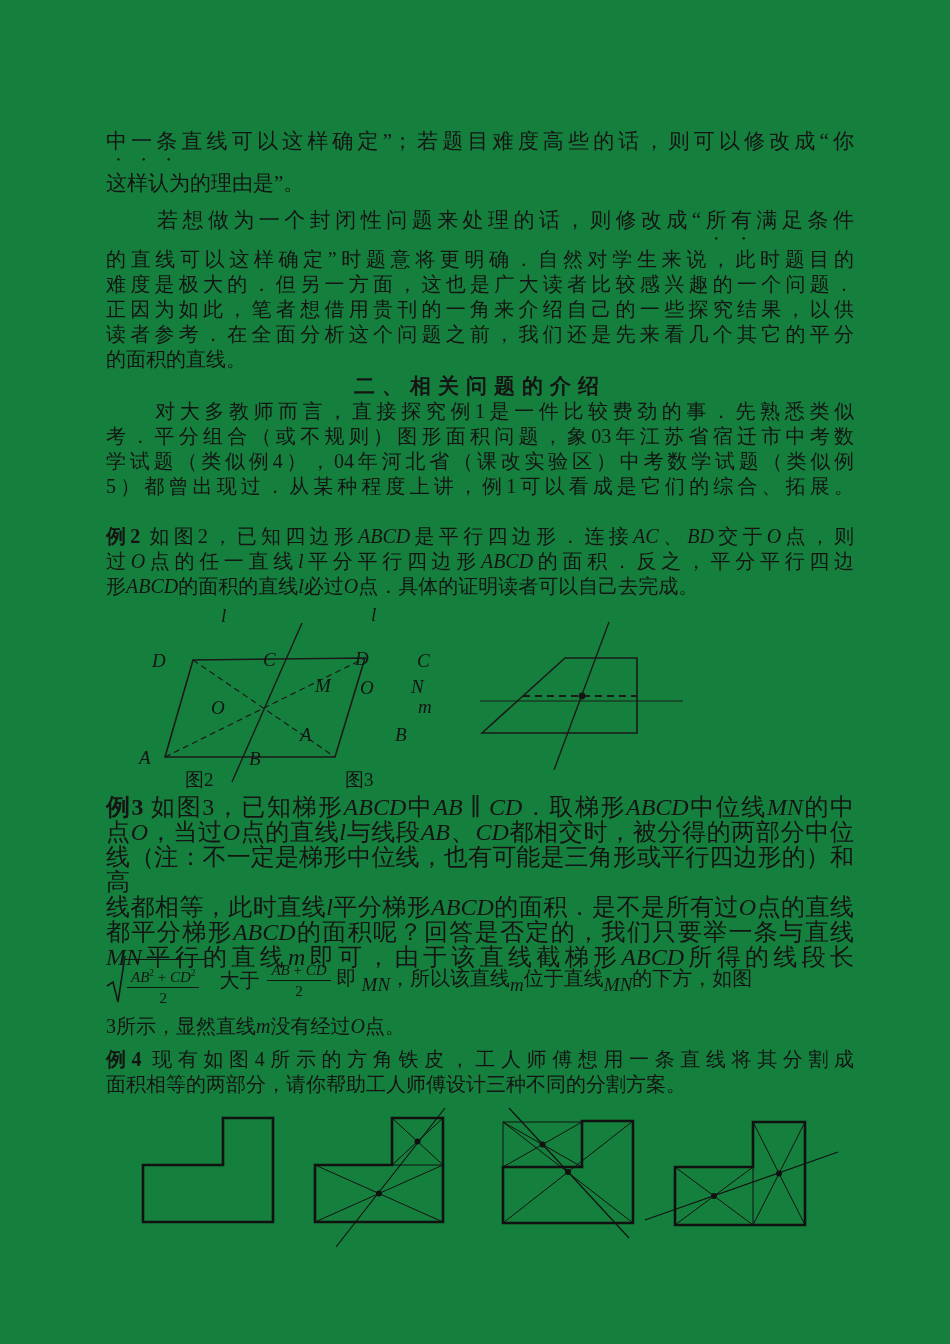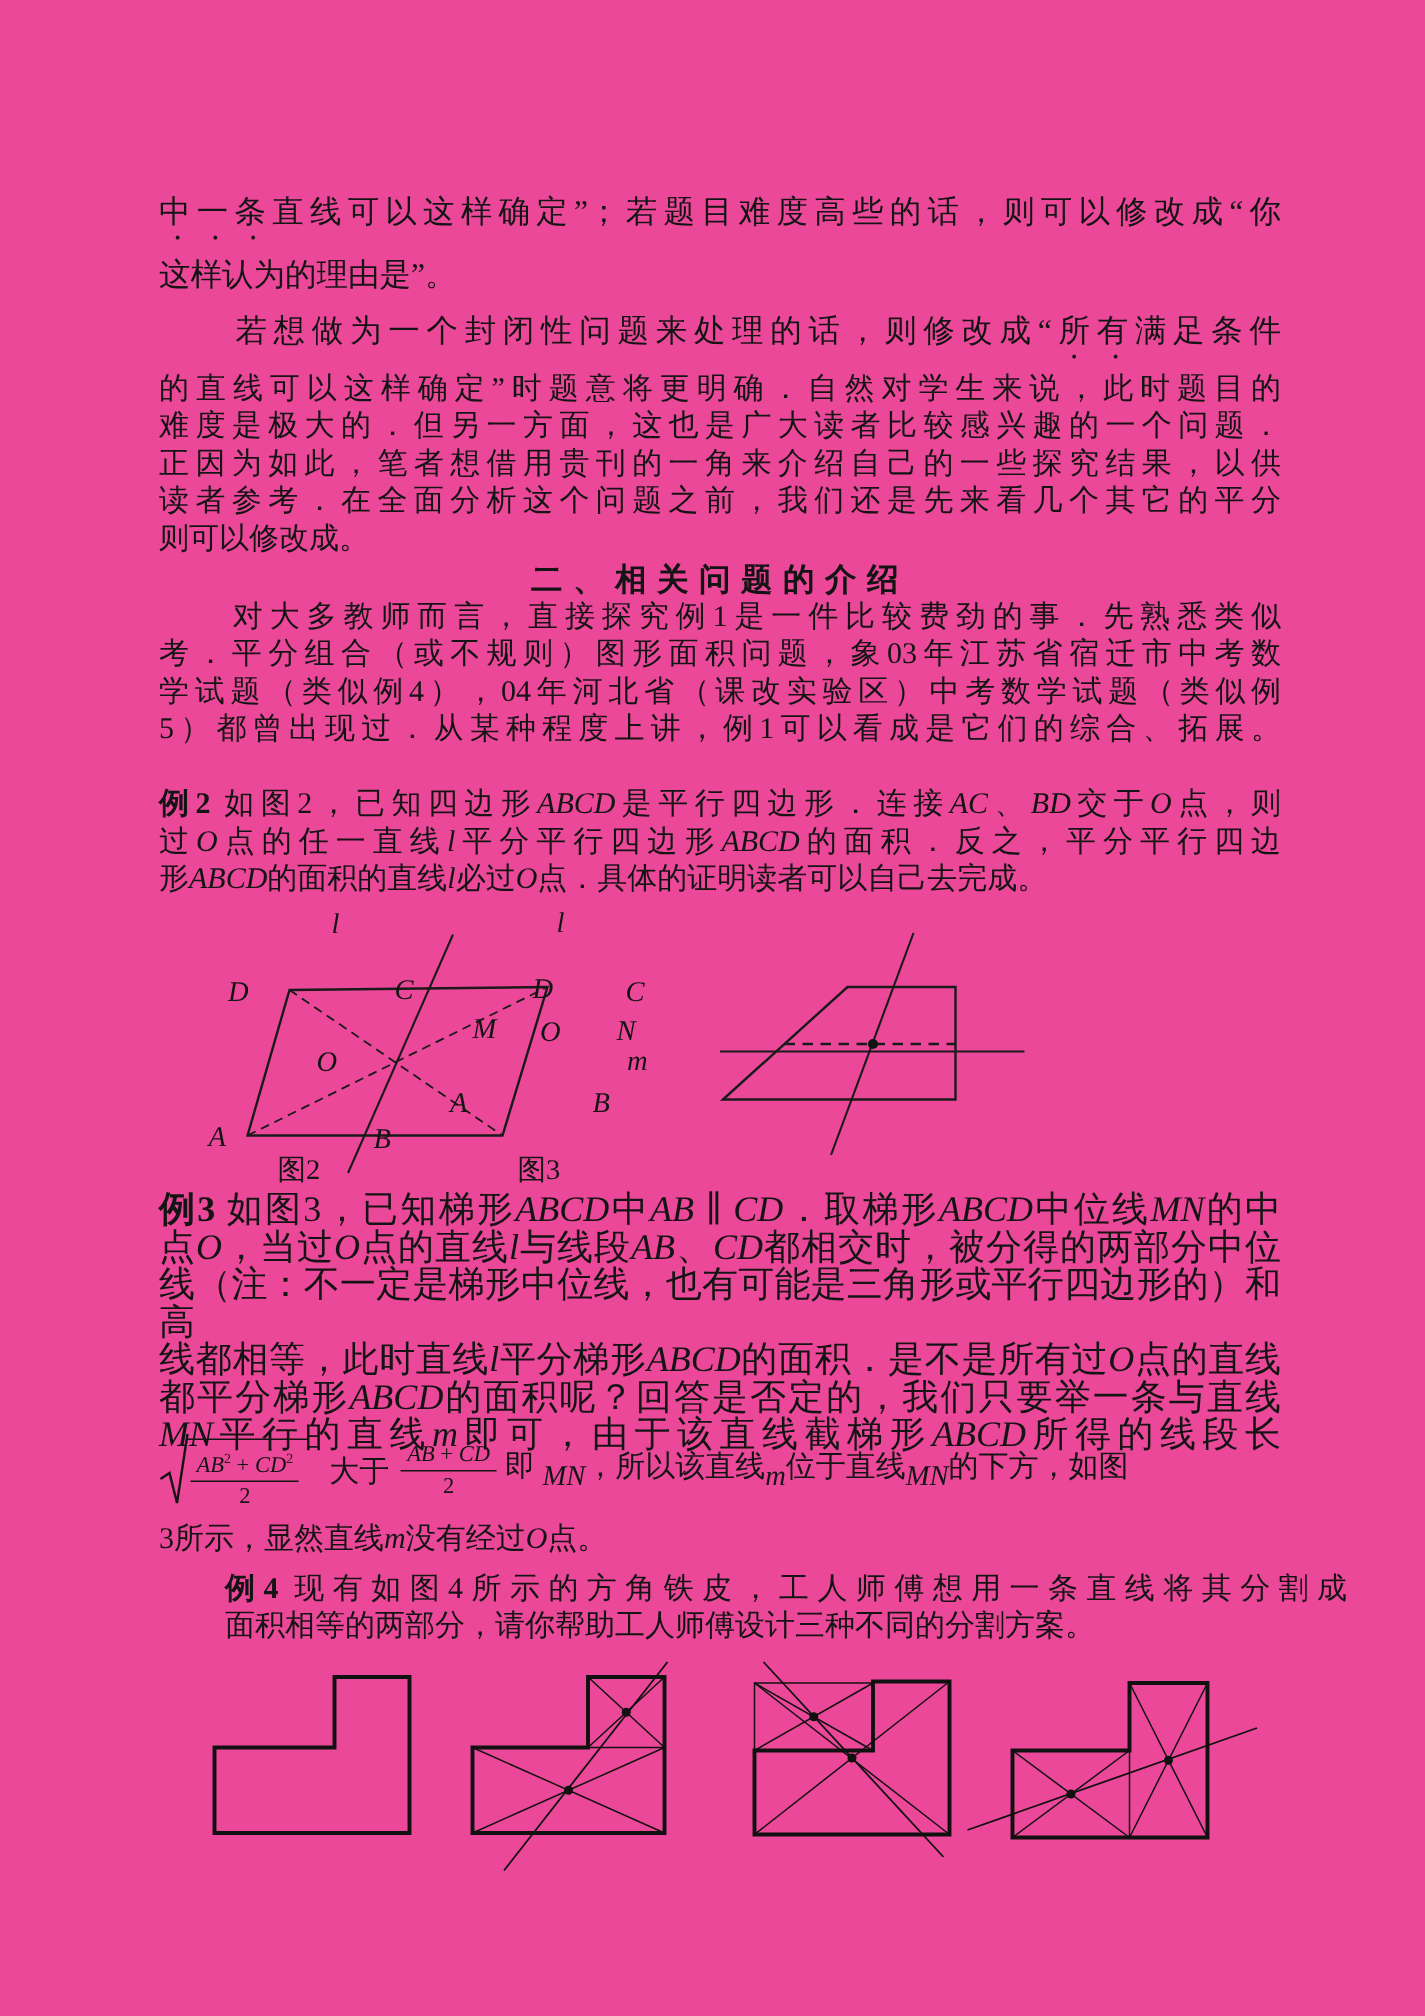--- a/index.html
+++ b/index.html
@@ -1,33 +1,33 @@
 <!DOCTYPE html>
 <html><head>
 <meta charset="utf-8">
 <style>
   html,body{margin:0;padding:0;background:#e8e8e8;}
   .page{
-    position:relative;width:950px;height:1344px;background:#ec4899;
+    position:relative;width:950px;height:1344px;background:#15803d;
     font-family:"Liberation Serif","DejaVu Serif",serif;color:#141414;
     overflow:hidden;margin:0 auto;
   }
   .tblock{position:absolute;left:106px;width:748px;}
   .tline{
     text-align:justify;text-align-last:justify;text-justify:inter-character;
     white-space:normal;
   }
   .tline.last{text-align-last:left;}
   .b-intro{top:123px;font-size:21px;line-height:37px;}
   .b-p2{top:247px;font-size:20px;line-height:25px;}
   .b-p3{top:399px;font-size:20px;line-height:25px;}
   .b-ex2{top:524px;font-size:20px;line-height:25px;}
   .b-ex3{top:795px;font-size:24px;line-height:25px;}
   .b-l25{top:1014px;font-size:20px;line-height:25px;}
-  .b-ex4{top:1047px;font-size:20px;line-height:25px;margin-left:44px;}
+  .b-ex4{top:1047px;font-size:20px;line-height:25px;}
   .heading{
     position:absolute;left:106px;width:748px;top:374px;
     font-size:21px;line-height:25px;font-weight:bold;text-align:center;letter-spacing:7px;
   }
   .seg-b{font-weight:bold;}
   .seg-i{font-style:italic;}
   .seg-sup{font-size:0.62em;vertical-align:6px;}
   .seg-isub{font-style:italic;vertical-align:-6px;font-size:0.95em;}
   .seg-em{
     -webkit-text-emphasis:filled dot #141414;
@@ -67,21 +67,21 @@
       <div class="tline"><span class="seg-em">中一条</span><span>直线可以这样确定”；若题目难度高些的话，则可以修改成“你</span></div>
       <div class="tline last"><span>这样认为的理由是”。</span></div>
       <div class="tline"><span>　　若想做为一个封闭性问题来处理的话，则修改成“</span><span class="seg-em">所有</span><span>满足条件</span></div>
     </div>
 
   <div class="tblock b-p2">
       <div class="tline"><span>的直线可以这样确定”时题意将更明确．自然对学生来说，此时题目的</span></div>
       <div class="tline"><span>难度是极大的．但另一方面，这也是广大读者比较感兴趣的一个问题．</span></div>
       <div class="tline"><span>正因为如此，笔者想借用贵刊的一角来介绍自己的一些探究结果，以供</span></div>
       <div class="tline"><span>读者参考．在全面分析这个问题之前，我们还是先来看几个其它的平分</span></div>
-      <div class="tline last"><span>则可以修改成。</span></div>
+      <div class="tline last"><span>的面积的直线。</span></div>
     </div>
 
   <div class="heading">二、相关问题的介绍</div>
 
   <div class="tblock b-p3">
       <div class="tline"><span>　　对大多教师而言，直接探究例1是一件比较费劲的事．先熟悉类似</span></div>
       <div class="tline"><span>考．平分组合（或不规则）图形面积问题，象03年江苏省宿迁市中考数</span></div>
       <div class="tline"><span>学试题（类似例4），04年河北省（课改实验区）中考数学试题（类似例</span></div>
       <div class="tline"><span>5）都曾出现过．从某种程度上讲，例1可以看成是它们的综合、拓展。</span></div>
     </div>

